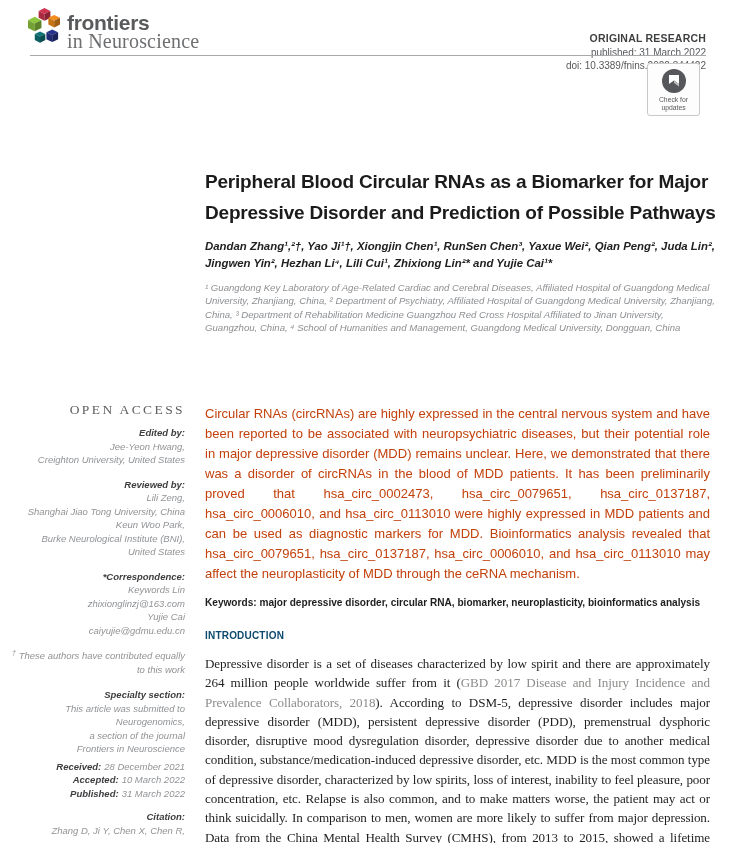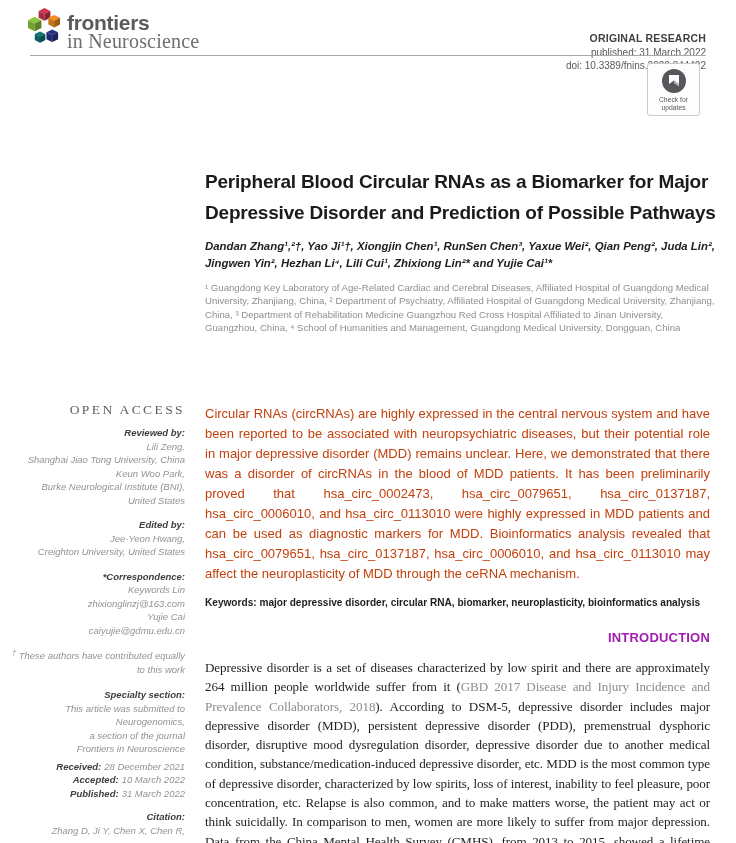--- a/index.html
+++ b/index.html
@@ -28,38 +28,38 @@
     border:1px solid #c8c9cb; border-radius:3px; background:#fdfdfd;
     display:flex; flex-direction:column; align-items:center; padding-top:4px;
     cursor:pointer;
   }
   .check-badge .cb-text { font-size:6.8px; color:#58595b; line-height:7.5px; text-align:center; margin-top:2px; }
 
   
   .title-block { position:absolute; left:205px; top:166px; width:512px; }
   .article-title { font-size:19px; line-height:31px; font-weight:bold; color:#1b1b1c; letter-spacing:-0.2px; }
   .authors { margin-top:10px; font-size:11.4px; line-height:16.5px; font-weight:bold; font-style:italic; color:#222224; }
-  .affiliations { margin-top:10px; font-size:9.6px; line-height:13.4px; color:#8d8f92; }
+  .affiliations { margin-top:10px; font-size:9.6px; line-height:13.4px; font-style:italic; color:#8d8f92; }
 
   
   .sidebar { position:absolute; left:12px; top:402px; width:173px; text-align:right; }
   .open-access { font-family:Liberation Serif, serif; font-size:13.5px; letter-spacing:2.4px; color:#5e5f61; margin-bottom:8px; }
   .sb-block { margin-bottom:11px; }
   .sb-label { font-size:9.5px; font-weight:bold; font-style:italic; color:#3d3e40; line-height:13.5px; }
   .sb-line, .sb-val { font-size:9.5px; font-style:italic; color:#919396; line-height:13.5px; }
   .sb-line a, .sb-email { color:#919396; text-decoration:none; cursor:pointer; }
   .sb-note { font-size:9.5px; font-style:italic; color:#919396; line-height:13.5px; margin-bottom:12px; }
   .sb-note sup { font-size:7px; }
   .sb-date .sb-label { margin-right:3px; }
 
   
   .main-col { position:absolute; left:205px; top:404px; width:505px; }
   .abstract { font-size:13px; line-height:20px; color:#c2410c; text-align:justify; }
   .keywords { margin-top:12px; font-size:10.1px; font-weight:bold; color:#1e1e1f; line-height:13px; }
-  .section-heading { margin-top:21px; font-size:13px; font-weight:bold; color:#a21caf; letter-spacing:0.2px;text-align:right; }
+  .section-heading { margin-top:21px; font-size:10px; font-weight:bold; color:#0c4a6e; letter-spacing:0.2px; }
   .intro-p { margin-top:13px; font-family:"Liberation Serif","DejaVu Serif",serif; font-size:13.1px; line-height:19.3px; color:#1f1f20; text-align:justify; letter-spacing:-0.1px; }
   .seg-cite { color:#8b8d8a; cursor:pointer; }
 </style>
 </head>
 <body>
 
 <div class="page">
 
   <div class="brand">
     <svg class="brand-logo" viewBox="0 0 34 40">
@@ -133,32 +133,32 @@
   <div class="title-block">
     <h1 class="article-title">Peripheral Blood Circular RNAs as a Biomarker for Major Depressive Disorder and Prediction of Possible Pathways</h1>
     <p class="authors">Dandan Zhang¹,²†, Yao Ji¹†, Xiongjin Chen¹, RunSen Chen³, Yaxue Wei², Qian Peng², Juda Lin², Jingwen Yin², Hezhan Li⁴, Lili Cui¹, Zhixiong Lin²* and Yujie Cai¹*</p>
     <p class="affiliations">¹ Guangdong Key Laboratory of Age-Related Cardiac and Cerebral Diseases, Affiliated Hospital of Guangdong Medical University, Zhanjiang, China, ² Department of Psychiatry, Affiliated Hospital of Guangdong Medical University, Zhanjiang, China, ³ Department of Rehabilitation Medicine Guangzhou Red Cross Hospital Affiliated to Jinan University, Guangzhou, China, ⁴ School of Humanities and Management, Guangdong Medical University, Dongguan, China</p>
   </div>
 
   <aside class="sidebar">
     <div class="open-access">OPEN ACCESS</div>
 
     <div class="sb-block">
+      <div class="sb-label">Edited by:</div>
+      <div class="sb-line">Jee-Yeon Hwang,</div>
+      <div class="sb-line">Creighton University, United States</div>
+    </div>
+
+    <div class="sb-block">
       <div class="sb-label">Reviewed by:</div>
       <div class="sb-line">Lili Zeng,</div>
       <div class="sb-line">Shanghai Jiao Tong University, China</div>
       <div class="sb-line">Keun Woo Park,</div>
       <div class="sb-line">Burke Neurological Institute (BNI),</div>
       <div class="sb-line">United States</div>
-    </div>
-
-    <div class="sb-block">
-      <div class="sb-label">Edited by:</div>
-      <div class="sb-line">Jee-Yeon Hwang,</div>
-      <div class="sb-line">Creighton University, United States</div>
     </div>
 
     <div class="sb-block" style="margin-bottom:9px;">
       <div class="sb-label">*Correspondence:</div>
       <div class="sb-line">Keywords Lin</div>
       <div class="sb-line sb-email">zhixionglinzj@163.com</div>
       <div class="sb-line">Yujie Cai</div>
       <div class="sb-line sb-email">caiyujie@gdmu.edu.cn</div>
     </div>
 

